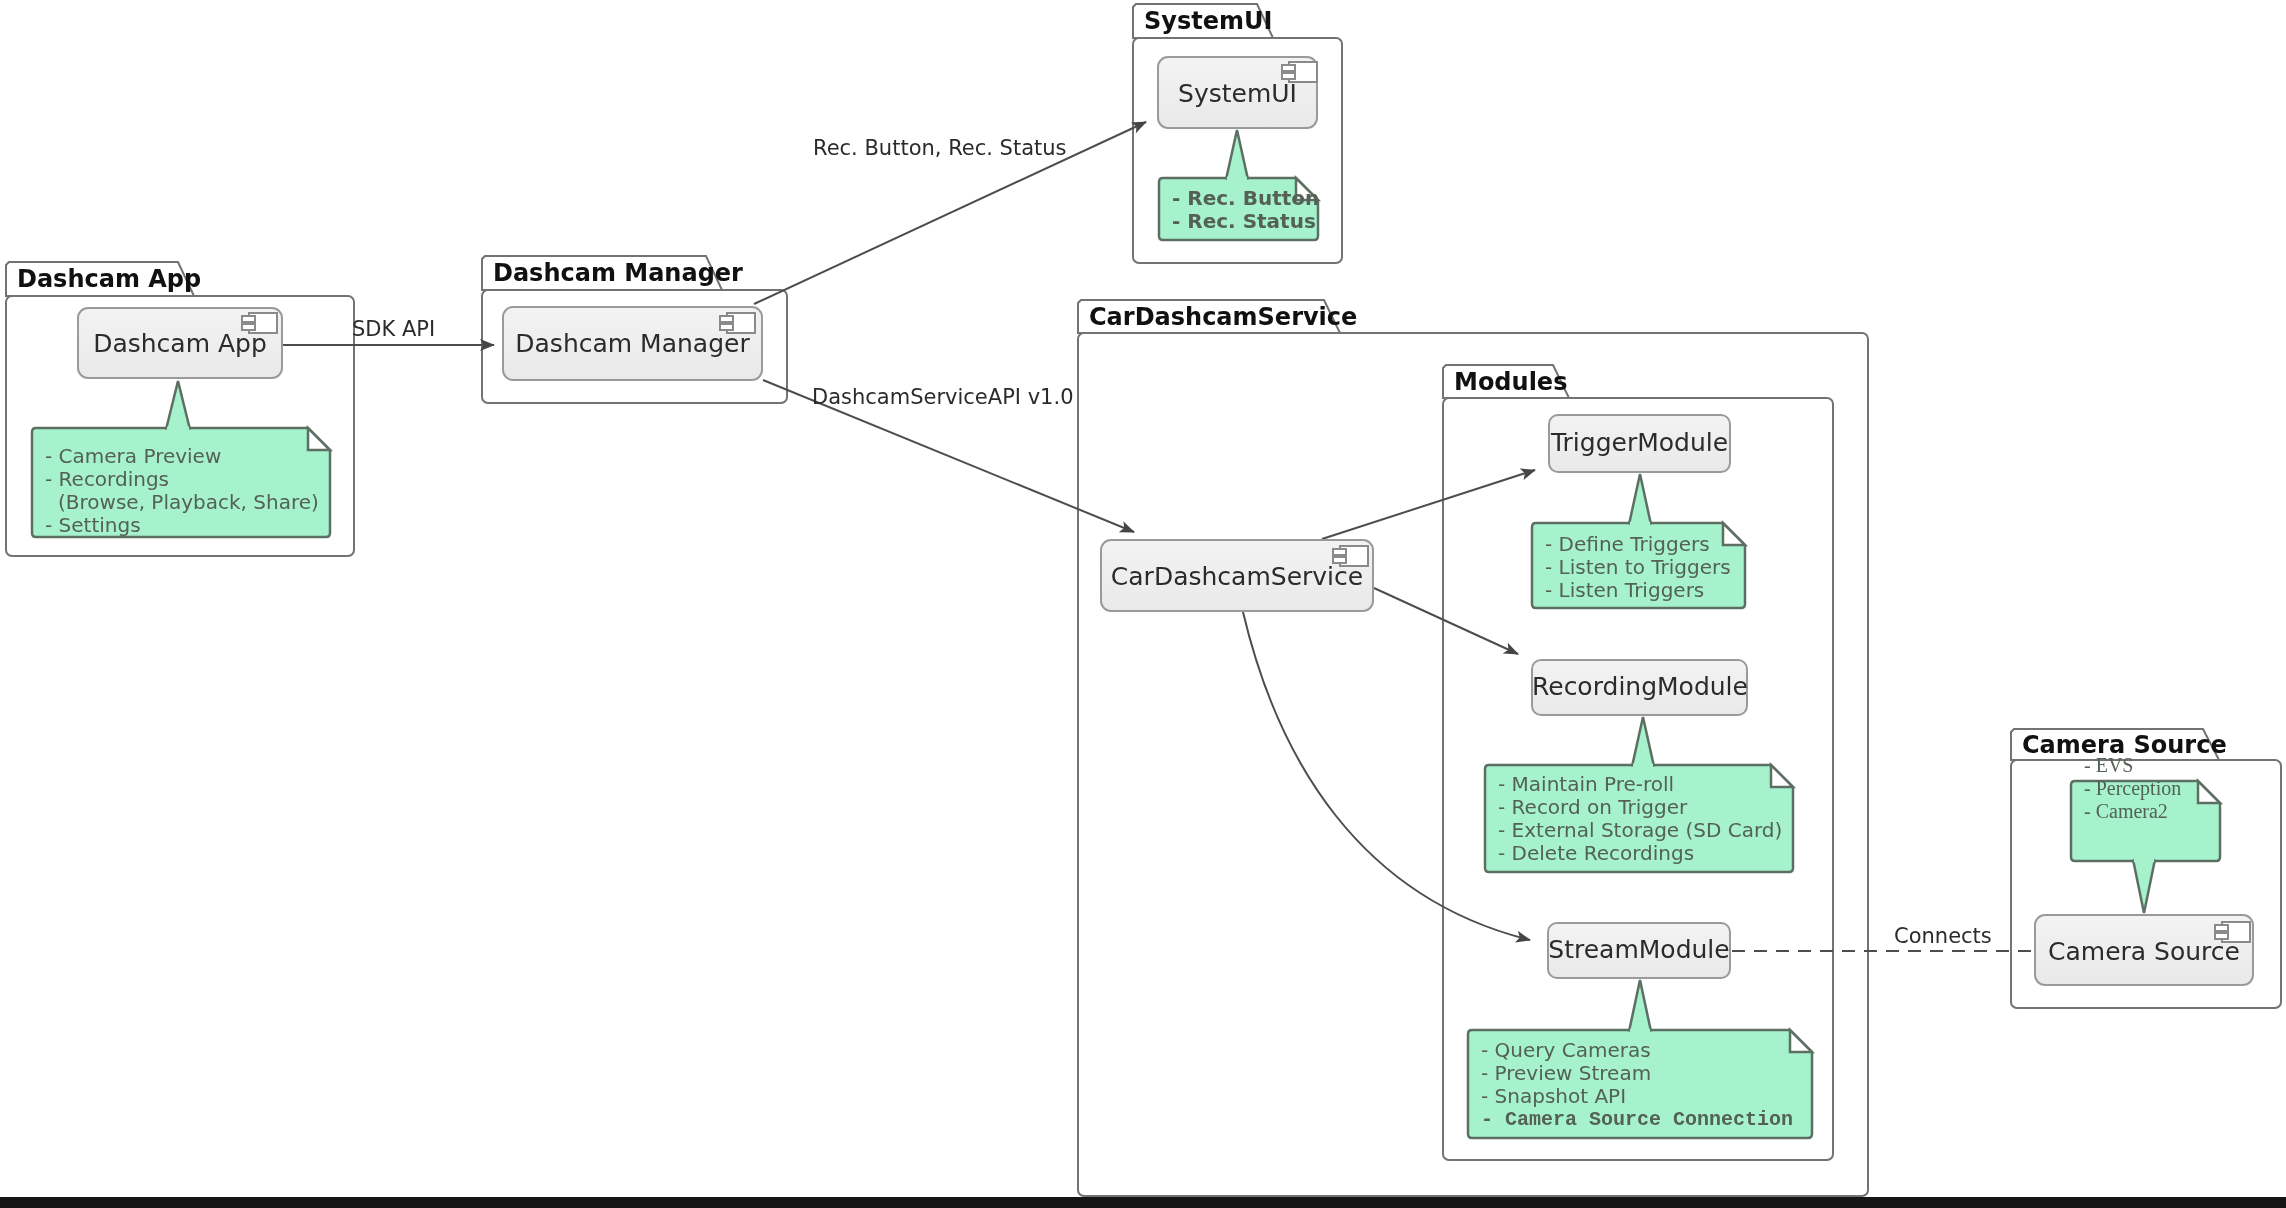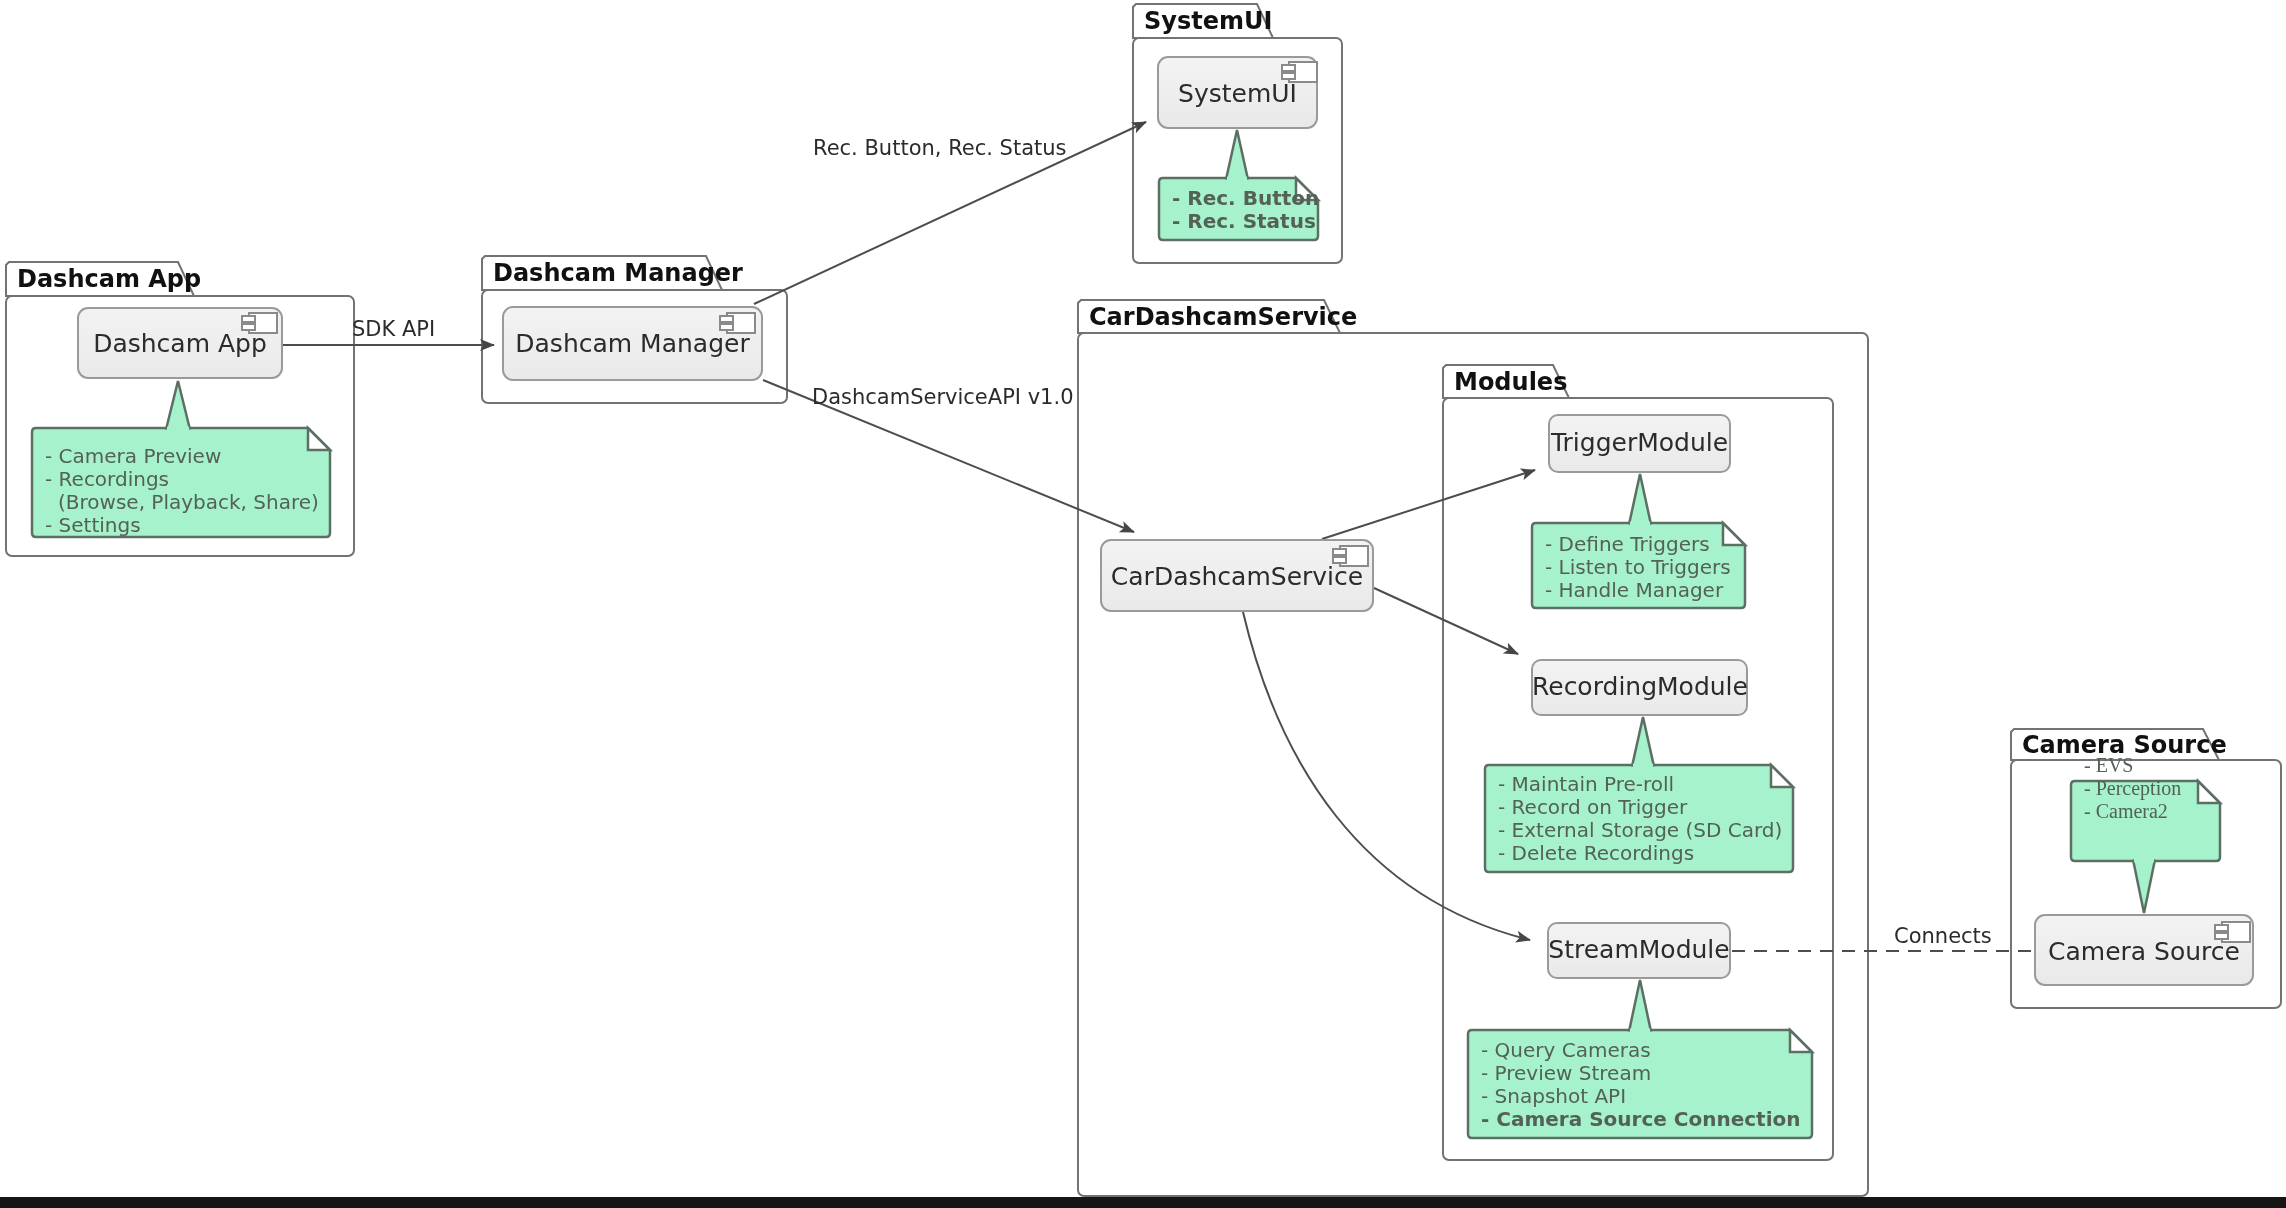--- a/index.html
+++ b/index.html
@@ -6,21 +6,21 @@
   #canvas{
     position:relative;width:2286px;height:1208px;background:#ffffff;overflow:hidden;
     font-family:"DejaVu Sans","Liberation Sans",sans-serif;color:#2b2b2b;
   }
   #shapes{position:absolute;left:0;top:0;}
   .lbl{position:absolute;white-space:nowrap;}
   .pkg-title{font-weight:bold;font-size:24px;color:#111111;}
   .cmp-label{font-size:25px;color:#2b2b2b;text-align:center;}
   .note-text{font-size:20px;line-height:23px;color:#546156;}
   .note-text .ni{padding-left:13px;text-align:right;}
-  .note-text .nb{font-weight:bold;}
+  .note-text .nb{font-weight:bold;font-family:Liberation Mono, monospace;}
   .edge-label{font-size:21px;color:#2b2b2b;text-align:center;}
 </style>
 </head>
 <body>
 
 <div id="canvas">
 
   <svg id="shapes" width="2286" height="1208" viewBox="0 0 2286 1208">
     <defs>
       <linearGradient id="cmpg" x1="0" y1="0" x2="0" y2="1">
@@ -176,21 +176,21 @@
     <div class="ni">(Browse, Playback, Share)</div>
     <div>- Settings</div>
   </div>
   <div class="lbl note-text" style="left:1172px;top:187px;font-weight:bold;">
     <div>- Rec. Button</div>
     <div>- Rec. Status</div>
   </div>
   <div class="lbl note-text" style="left:1545px;top:533px;">
     <div>- Define Triggers</div>
     <div>- Listen to Triggers</div>
-    <div>- Handle Manager</div>
+    <div>- Listen Triggers</div>
   </div>
   <div class="lbl note-text" style="left:1498px;top:773px;">
     <div>- Maintain Pre-roll</div>
     <div>- Record on Trigger</div>
     <div>- External Storage (SD Card)</div>
     <div>- Delete Recordings</div>
   </div>
   <div class="lbl note-text" style="left:1481px;top:1039px;">
     <div>- Query Cameras</div>
     <div>- Preview Stream</div>

